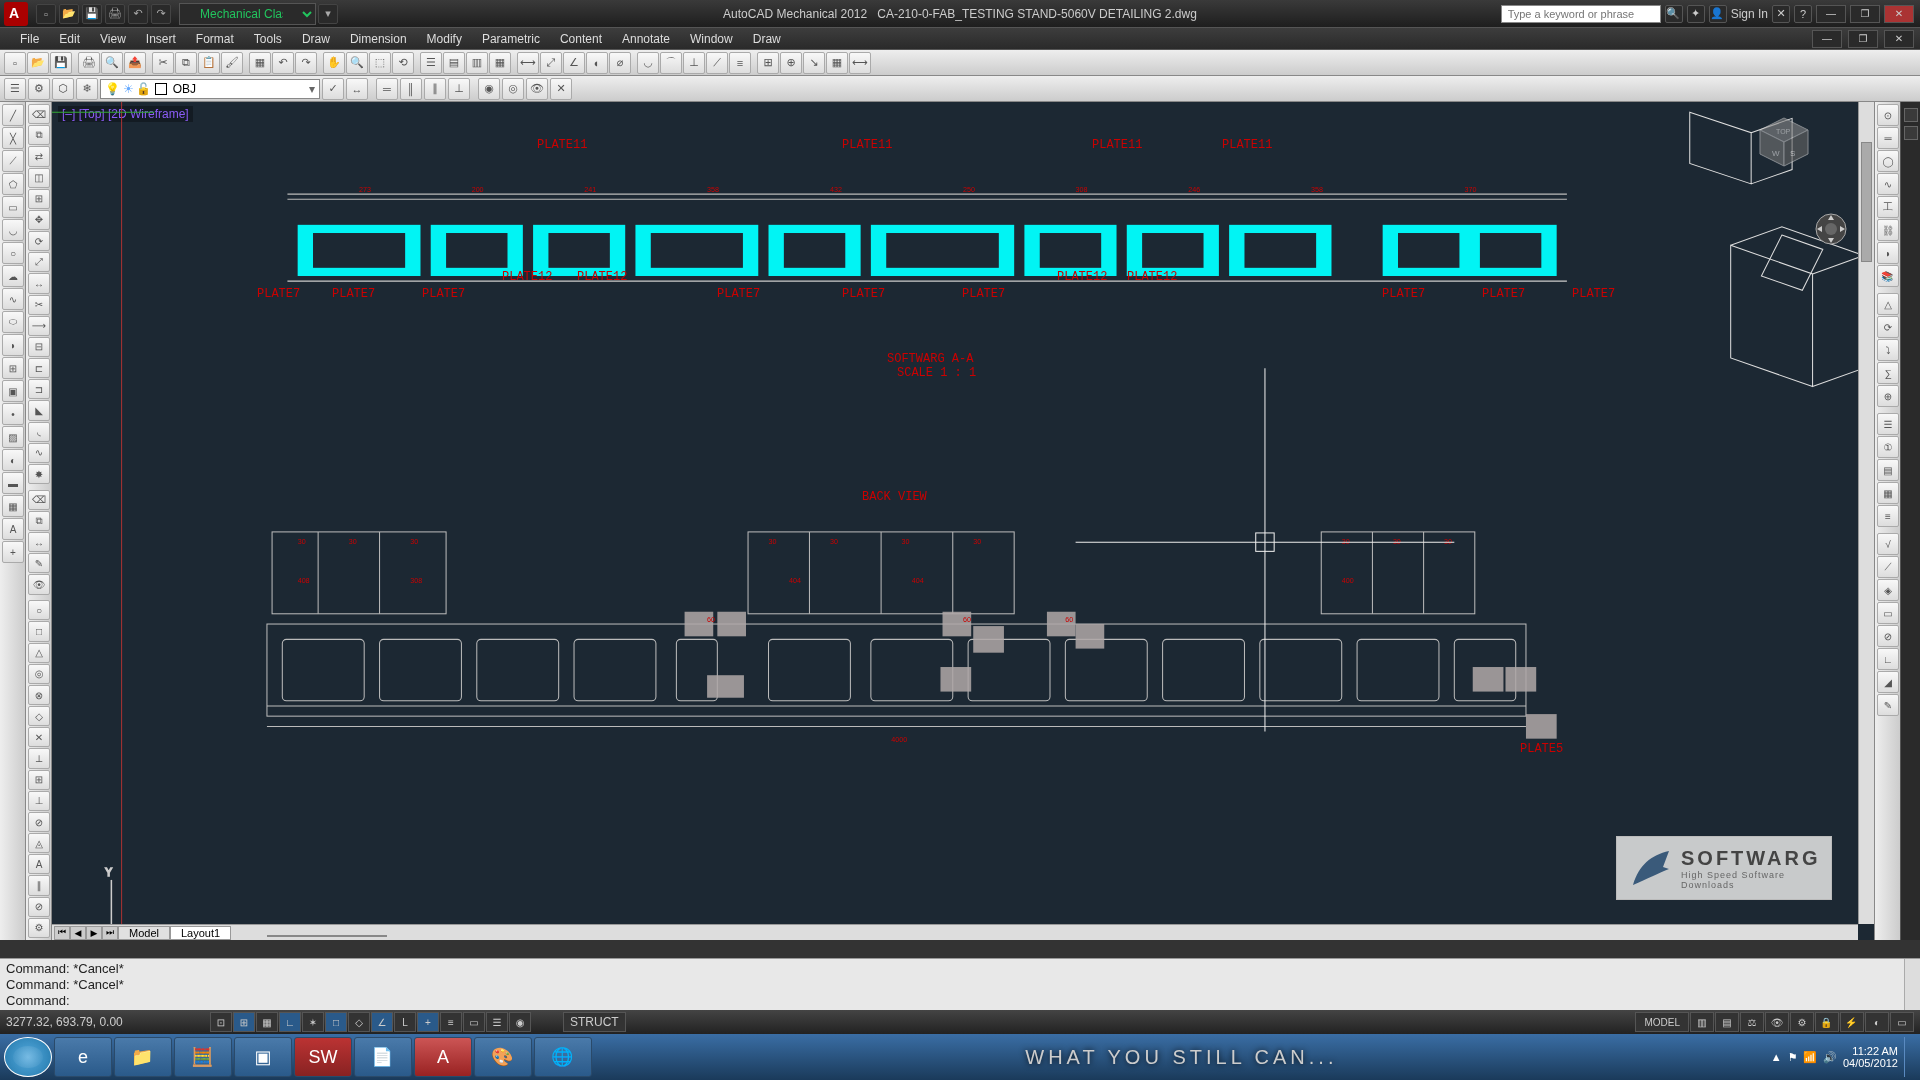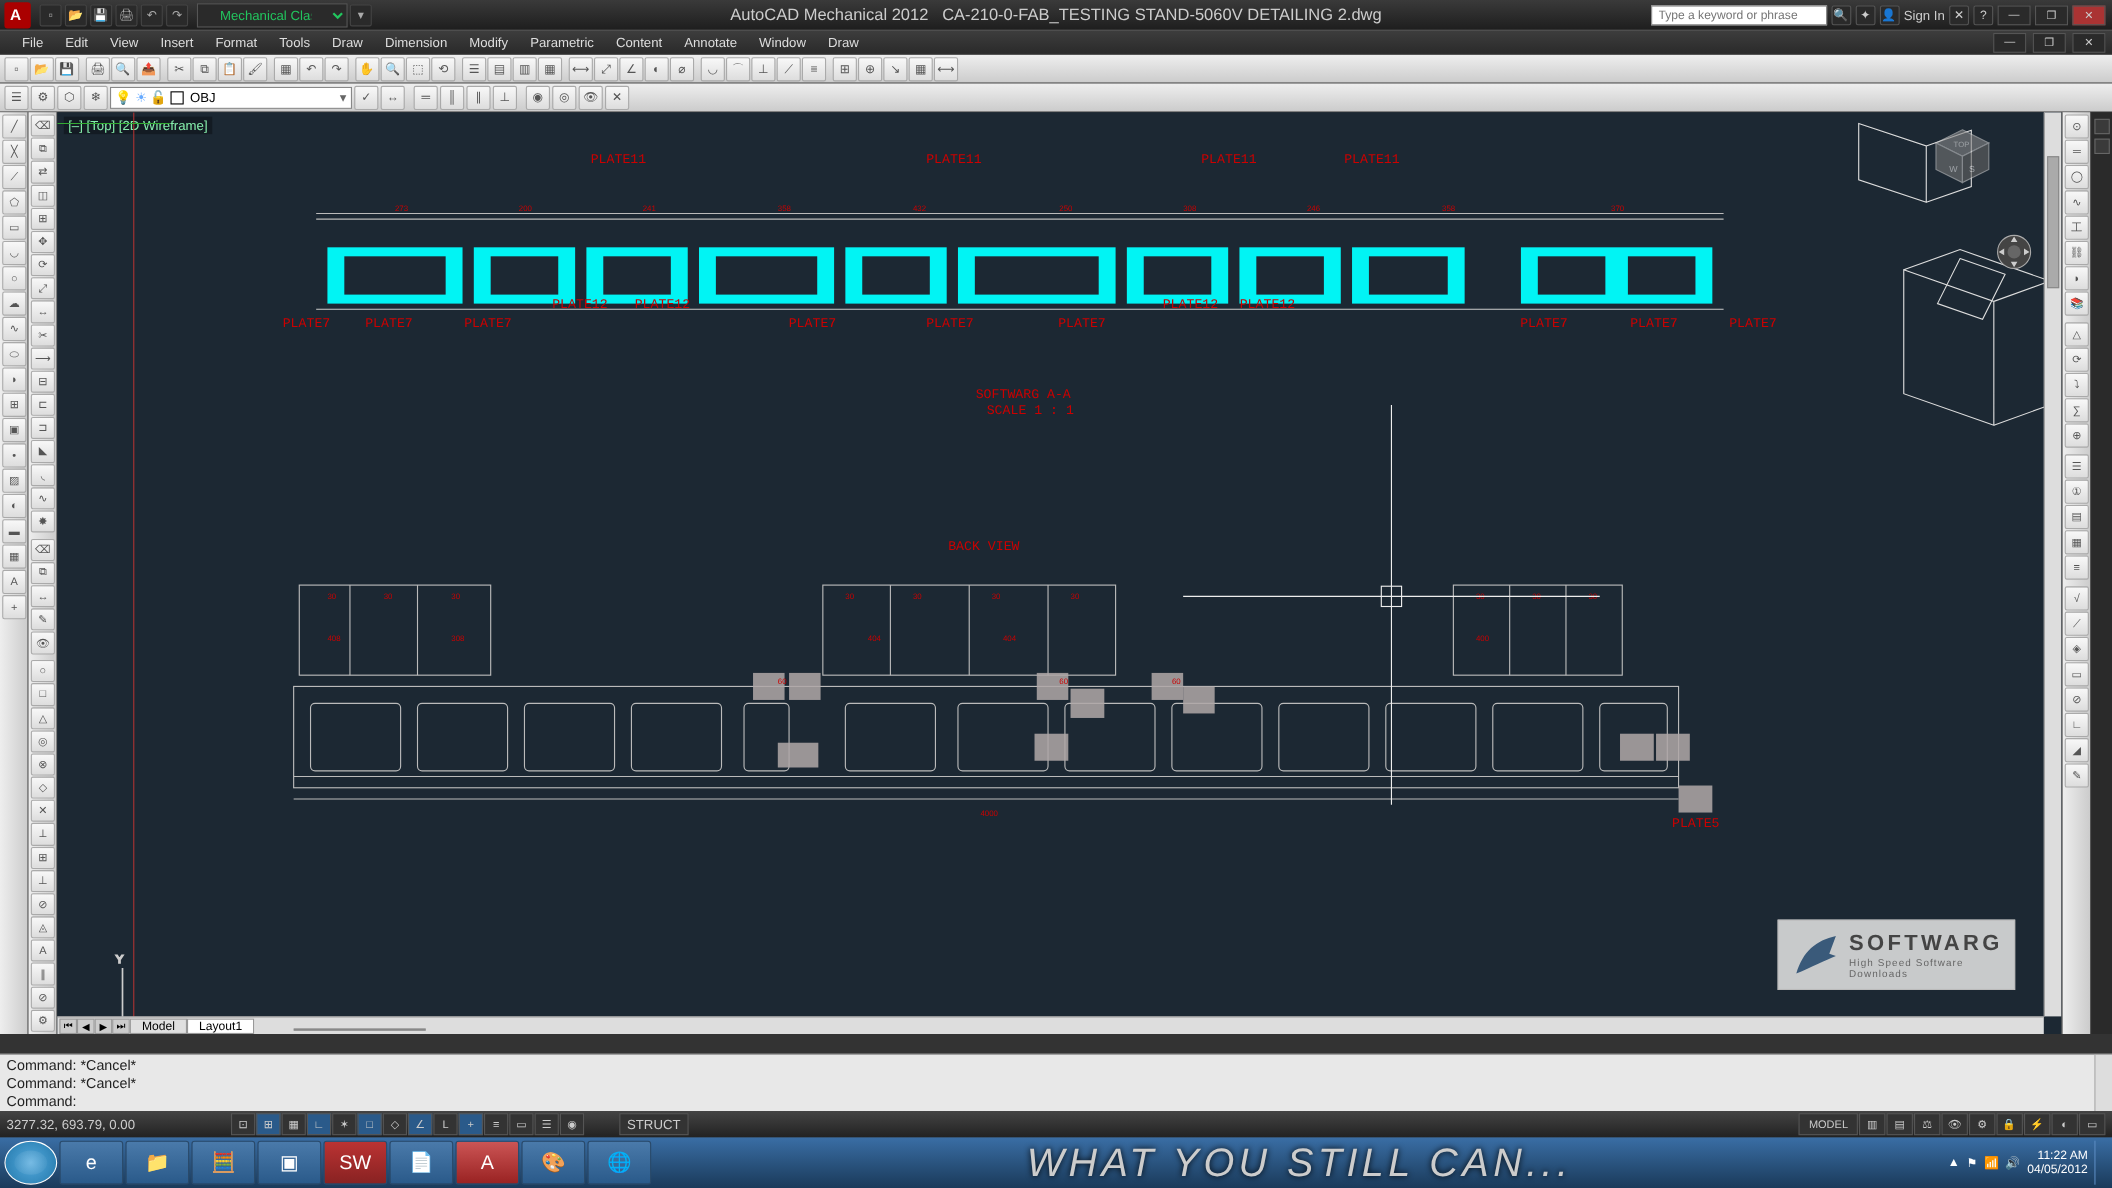--- a/index.html
+++ b/index.html
@@ -5,21 +5,21 @@
 * { margin:0; padding:0; box-sizing:border-box; font-family: Tahoma, Arial, sans-serif; }
 body { width:1920px; height:1080px; background:#333; overflow:hidden; position:relative; }
 
 
 .titlebar { height:28px; background:linear-gradient(#3a3a3a,#1e1e1e); display:flex; align-items:center; color:#ccc; font-size:12px; position:relative; border-bottom:1px solid #555; }
 .app-logo { width:24px; height:24px; margin:0 4px; background:#a00; border-radius:3px; position:relative; }
 .app-logo::after { content:"A"; color:#fff; font-weight:bold; font-size:14px; position:absolute; left:5px; top:3px; }
 .qat { display:flex; gap:3px; margin-left:4px; }
 .qat-btn { width:20px; height:20px; background:#2a2a2a; border:1px solid #444; border-radius:2px; cursor:pointer; display:flex; align-items:center; justify-content:center; font-size:11px; color:#aaa; }
 .workspace-select { margin-left:8px; background:#2a2a2a; color:#22c55e; border:1px solid #555; font-size:12px; padding:2px 16px; width:137px; }
-.title-center { position:absolute; left:50%; transform:translateX(-50%); font-size:15px; color:#ccc; white-space:nowrap; }
+.title-center { position:absolute; left:50%; transform:translateX(-50%); font-size:12px; color:#ccc; white-space:nowrap; }
 .title-right { position:absolute; right:0; display:flex; align-items:center; gap:4px; padding-right:6px; }
 .search-box { background:#fff; border:1px solid #888; font-size:11px; padding:2px 6px; width:160px; color:#888; }
 .signin { color:#ccc; font-size:12px; cursor:pointer; }
 .winbtn { width:30px; height:18px; background:#2a2a2a; border:1px solid #555; color:#ccc; font-size:10px; display:flex; align-items:center; justify-content:center; cursor:pointer; }
 .winbtn.close { background:#a33; }
 .help-icn, .mini-icn { width:18px; height:18px; border:1px solid #555; background:#2a2a2a; border-radius:2px; display:flex; align-items:center; justify-content:center; color:#ccc; font-size:11px; }
 
 
 .menubar { height:22px; background:linear-gradient(#3d3d3d,#2a2a2a); display:flex; align-items:center; padding-left:10px; gap:0; border-bottom:1px solid #555; }
 .menu-item { color:#ddd; font-size:12px; padding:3px 10px; cursor:pointer; }
@@ -35,21 +35,21 @@
 .layer-swatch { width:12px; height:12px; background:#fff; border:1px solid #000; margin-right:6px; }
 
 
 .main { position:absolute; top:102px; left:0; right:0; bottom:94px; display:flex; }
 .palette { width:26px; background:linear-gradient(90deg,#eee,#ccc); border-right:1px solid #888; display:flex; flex-direction:column; gap:1px; padding:2px 2px; }
 .palette.right { border-left:1px solid #888; border-right:none; }
 .pbtn { width:22px; height:22px; background:linear-gradient(#f8f8f8,#ddd); border:1px solid #aaa; border-radius:2px; cursor:pointer; display:flex; align-items:center; justify-content:center; font-size:10px; color:#555; }
 .psep { height:4px; }
 
 .canvas-wrap { flex:1; position:relative; background:#1c2833; overflow:hidden; }
-.view-label { position:absolute; top:4px; left:6px; color:#86efac; font-size:12px; background:rgba(0,0,0,.3); padding:1px 4px; }
+.view-label { position:absolute; top:4px; left:6px; color:#8b5cf6; font-size:12px; background:rgba(0,0,0,.3); padding:1px 4px; }
 .canvas { position:absolute; inset:0; }
 .scroll-v { position:absolute; right:0; top:0; bottom:16px; width:16px; background:#ddd; border-left:1px solid #999; }
 .scroll-v .thumb { position:absolute; left:2px; right:2px; top:40px; height:120px; background:#aaa; border:1px solid #888; }
 .scroll-h { position:absolute; left:0; right:16px; bottom:0; height:16px; background:#ddd; border-top:1px solid #999; display:flex; align-items:center; }
 .scroll-h .nav { display:flex; gap:0; margin-left:2px; }
 .scroll-h .navbtn { width:16px; height:14px; background:#ccc; border:1px solid #999; font-size:9px; display:flex; align-items:center; justify-content:center; cursor:pointer; }
 .scroll-h .tab { padding:0 10px; height:14px; font-size:11px; background:#fff; border:1px solid #999; cursor:pointer; display:flex; align-items:center; }
 .scroll-h .tab.active { background:#e0e0e0; }
 .scroll-h .track { flex:1; position:relative; margin-left:6px; }
 .scroll-h .thumb { position:absolute; top:2px; bottom:2px; left:30px; width:120px; background:#aaa; border:1px solid #888; }
@@ -77,21 +77,21 @@
 
 .taskbar { position:absolute; left:0; right:0; bottom:-46px; height:46px; background:linear-gradient(#3a6ea5,#1a3a5a); display:flex; align-items:center; padding:0 4px; }
 body { height:1080px; }
 .main { bottom:140px; }
 .cmd { bottom:70px; }
 .status { bottom:46px;gap:28px; }
 .taskbar { bottom:0; }
 .start { width:48px; height:40px; border-radius:50%; background:radial-gradient(circle,#5ad,#27a); border:1px solid #fff; cursor:pointer; position:relative; }
 .start::after { content:""; position:absolute; inset:8px; background:radial-gradient(circle,#fff3,#0000); border-radius:50%; }
 .task-item { width:58px; height:40px; margin-left:2px; border:1px solid #2a4a6a; background:linear-gradient(#4a7aaa,#2a5a8a); border-radius:3px; cursor:pointer; display:flex; align-items:center; justify-content:center; color:#fff; font-size:18px; }
-.task-text { flex:1; text-align:center; color:#ccc; font-size:36px; letter-spacing:4px; font-style:italic; text-shadow:0 0 6px #000; }
+.task-text { flex:1; text-align:center; color:#ccc; font-size:20px; letter-spacing:4px; text-shadow:0 0 6px #000; }
 .tray { display:flex; align-items:center; gap:6px; color:#fff; font-size:11px; padding-right:4px; }
 .tray .clock { text-align:right; line-height:1.1; }
 
 
 .watermark { position:absolute; right:42px; bottom:40px; width:216px; height:64px; background:rgba(230,230,230,.85); border:1px solid #bbb; display:flex; align-items:center; padding:6px 12px; gap:10px; }
 .wmlogo { width:42px; height:42px; position:relative; }
 .wmlogo svg { width:42px; height:42px; }
 .wm-text .big { font-size:20px; letter-spacing:3px; color:#444; font-weight:bold; }
 .wm-text .small { font-size:9px; color:#666; letter-spacing:1px; }
 

